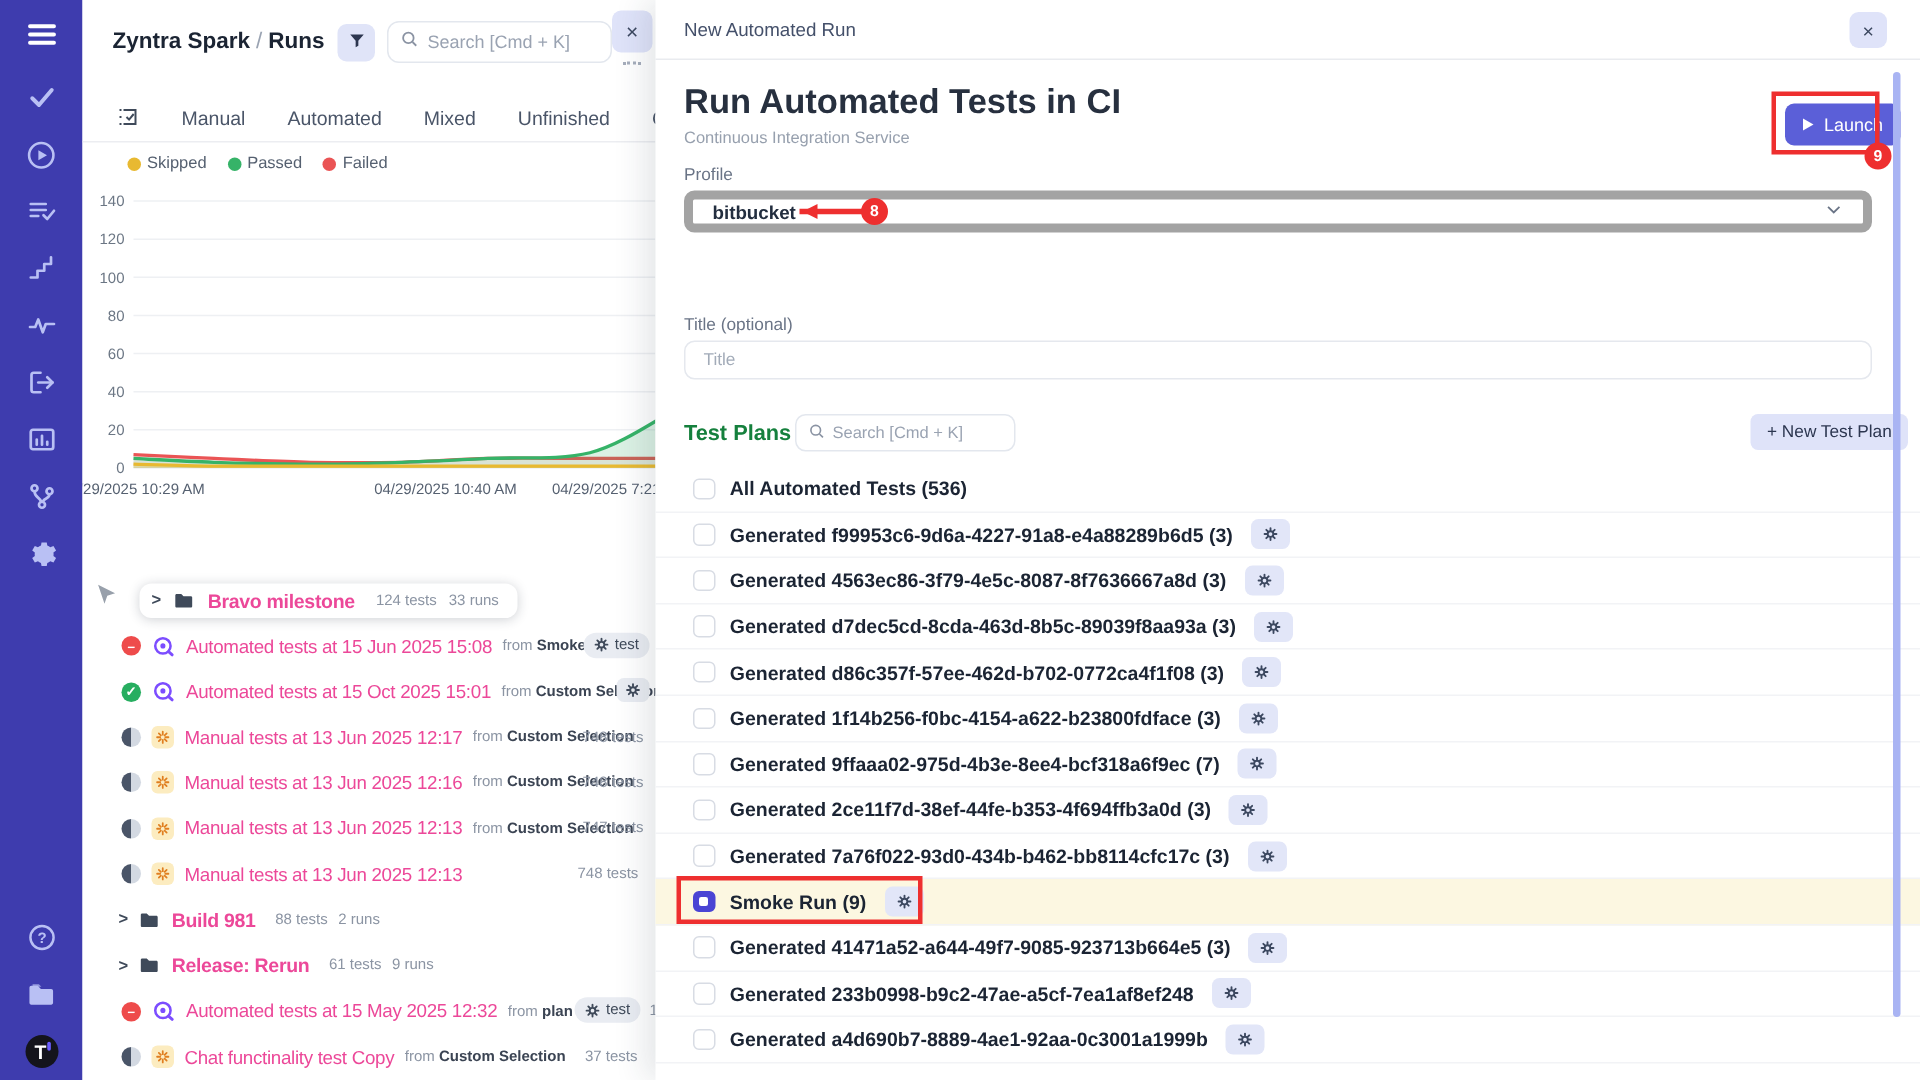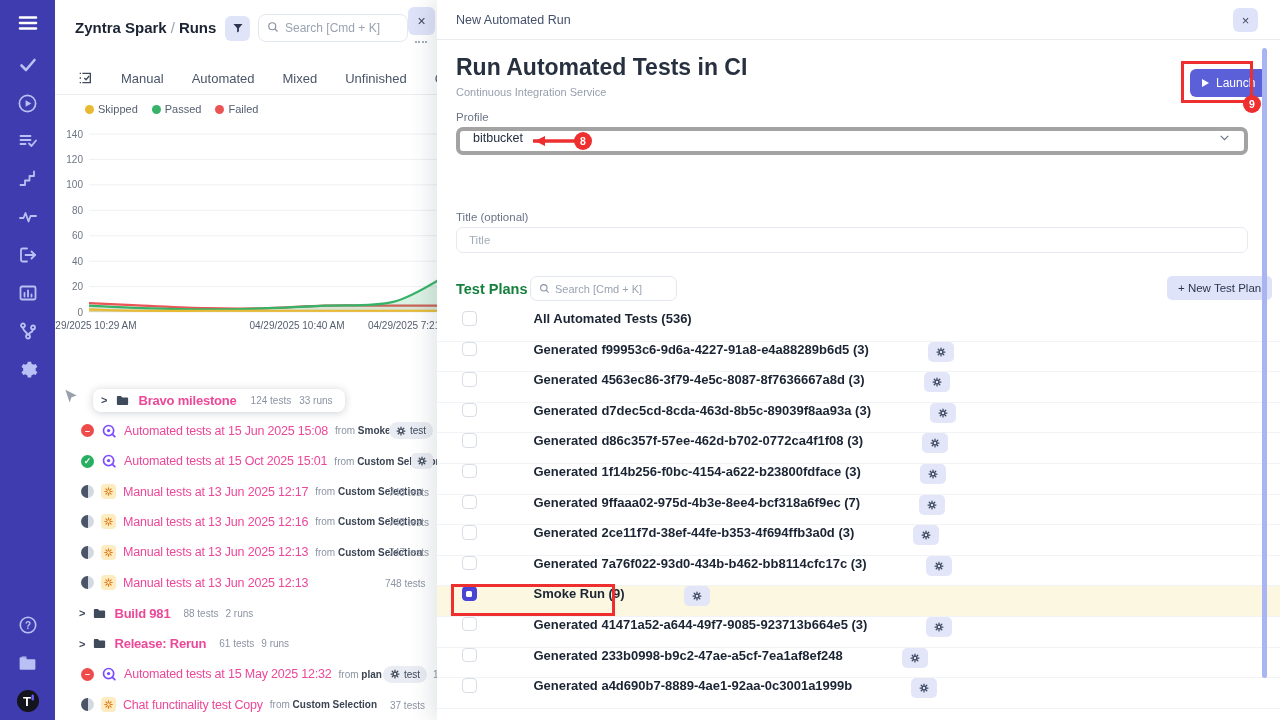--- a/index.html
+++ b/index.html
@@ -77,40 +77,40 @@
     color:#3c4860; cursor:pointer; }
   .m-title { position:absolute; left:19px; top:54px; font-size:23px; font-weight:700; color:#27303f; }
   .m-subtitle { position:absolute; left:19px; top:86px; font-size:11px; color:#97a0ae; }
   .launch-btn { position:absolute; left:753px; top:69px; background:#5b5fd8; color:#fff; border:none;
     border-radius:6px; font-size:12px; font-family:"Liberation Sans",sans-serif; padding:7px 12px;
     display:flex; align-items:center; gap:7px; cursor:pointer; }
   .play-tri { width:0; height:0; border-left:7px solid #fff; border-top:4.5px solid transparent;
     border-bottom:4.5px solid transparent; }
   .field-label { position:absolute; left:19px; font-size:11.5px; color:#6a7486; }
   .profile-select { position:absolute; left:19px; top:127px; width:792px; height:28px;
-    border:4px solid #a3a3a3; border-radius:7px; display:flex; align-items:flex-start; padding:0 13px;
-    font-size:12.5px; font-weight:400; color:#232e3f; cursor:pointer; }
+    border:6px solid #a3a3a3; border-radius:7px; display:flex; align-items:flex-end; padding:0 13px;
+    font-size:12.5px; font-weight:700; color:#232e3f; cursor:pointer; }
   .profile-select .cv { flex:1; }
   .title-input { position:absolute; left:19px; top:227px; width:792px; height:26px;
     border:1px solid #e5e8ee; border-radius:7px; padding:0 12px; font-size:11.5px; outline:none;
     font-family:"Liberation Sans",sans-serif; color:#333; }
   .title-input::placeholder { color:#a2abb8; }
   .tp-heading { position:absolute; left:19px; top:281px; font-size:14.5px; font-weight:700; color:#15803d; }
   .tp-search { position:absolute; left:93px; top:276px; width:147px; height:25px;
     border:1px solid #e3e7ee; border-radius:7px; display:flex; align-items:center; padding:0 8px; gap:5px; }
   .tp-search input { border:none; outline:none; width:100%; font-size:11px; color:#333;
     font-family:"Liberation Sans",sans-serif; }
   .tp-search input::placeholder { color:#9aa3b2; }
   .new-plan-btn { position:absolute; left:730px; top:276px; height:24px; background:#dfe3f9;
     border:none; border-radius:5px; font-size:11.5px; color:#2c3650; padding:0 11px;
     font-family:"Liberation Sans",sans-serif; cursor:pointer; }
 
   .plans-list { position:absolute; left:0; top:311px; width:843px; }
-  .plan-row { position:relative; height:30.6px; display:flex; padding-left:25px;
-    border-bottom:1px solid #f2f3f6; cursor:pointer;gap:47px; }
+  .plan-row { position:relative; height:30.6px; display:flex; align-items:center; padding-left:25px;
+    border-bottom:1px solid #f2f3f6; cursor:pointer; }
   .plan-row.highlight { background:#fcf7e1; }
   .checkbox { width:14.5px; height:14.5px; border:1.5px solid #d8dce4; border-radius:4px;
     background:#fff; flex-shrink:0; cursor:pointer; display:flex; align-items:center; justify-content:center; }
   .checkbox.checked { background:#4a44d4; border-color:#4a44d4; }
   .checkbox.checked::after { content:""; width:6px; height:6px; background:#fff; border-radius:1.5px; }
   .plan-label { margin-left:10px; font-size:13px; font-weight:700; color:#1b2433; }
   .gear-badge { margin-left:12px; width:26px; height:20px; background:#e2e6f8; border-radius:5px;
     display:flex; align-items:center; justify-content:center; cursor:pointer; }
 
   .mscrollbar { position:absolute; left:825px; top:48px; width:5px; height:630px;

